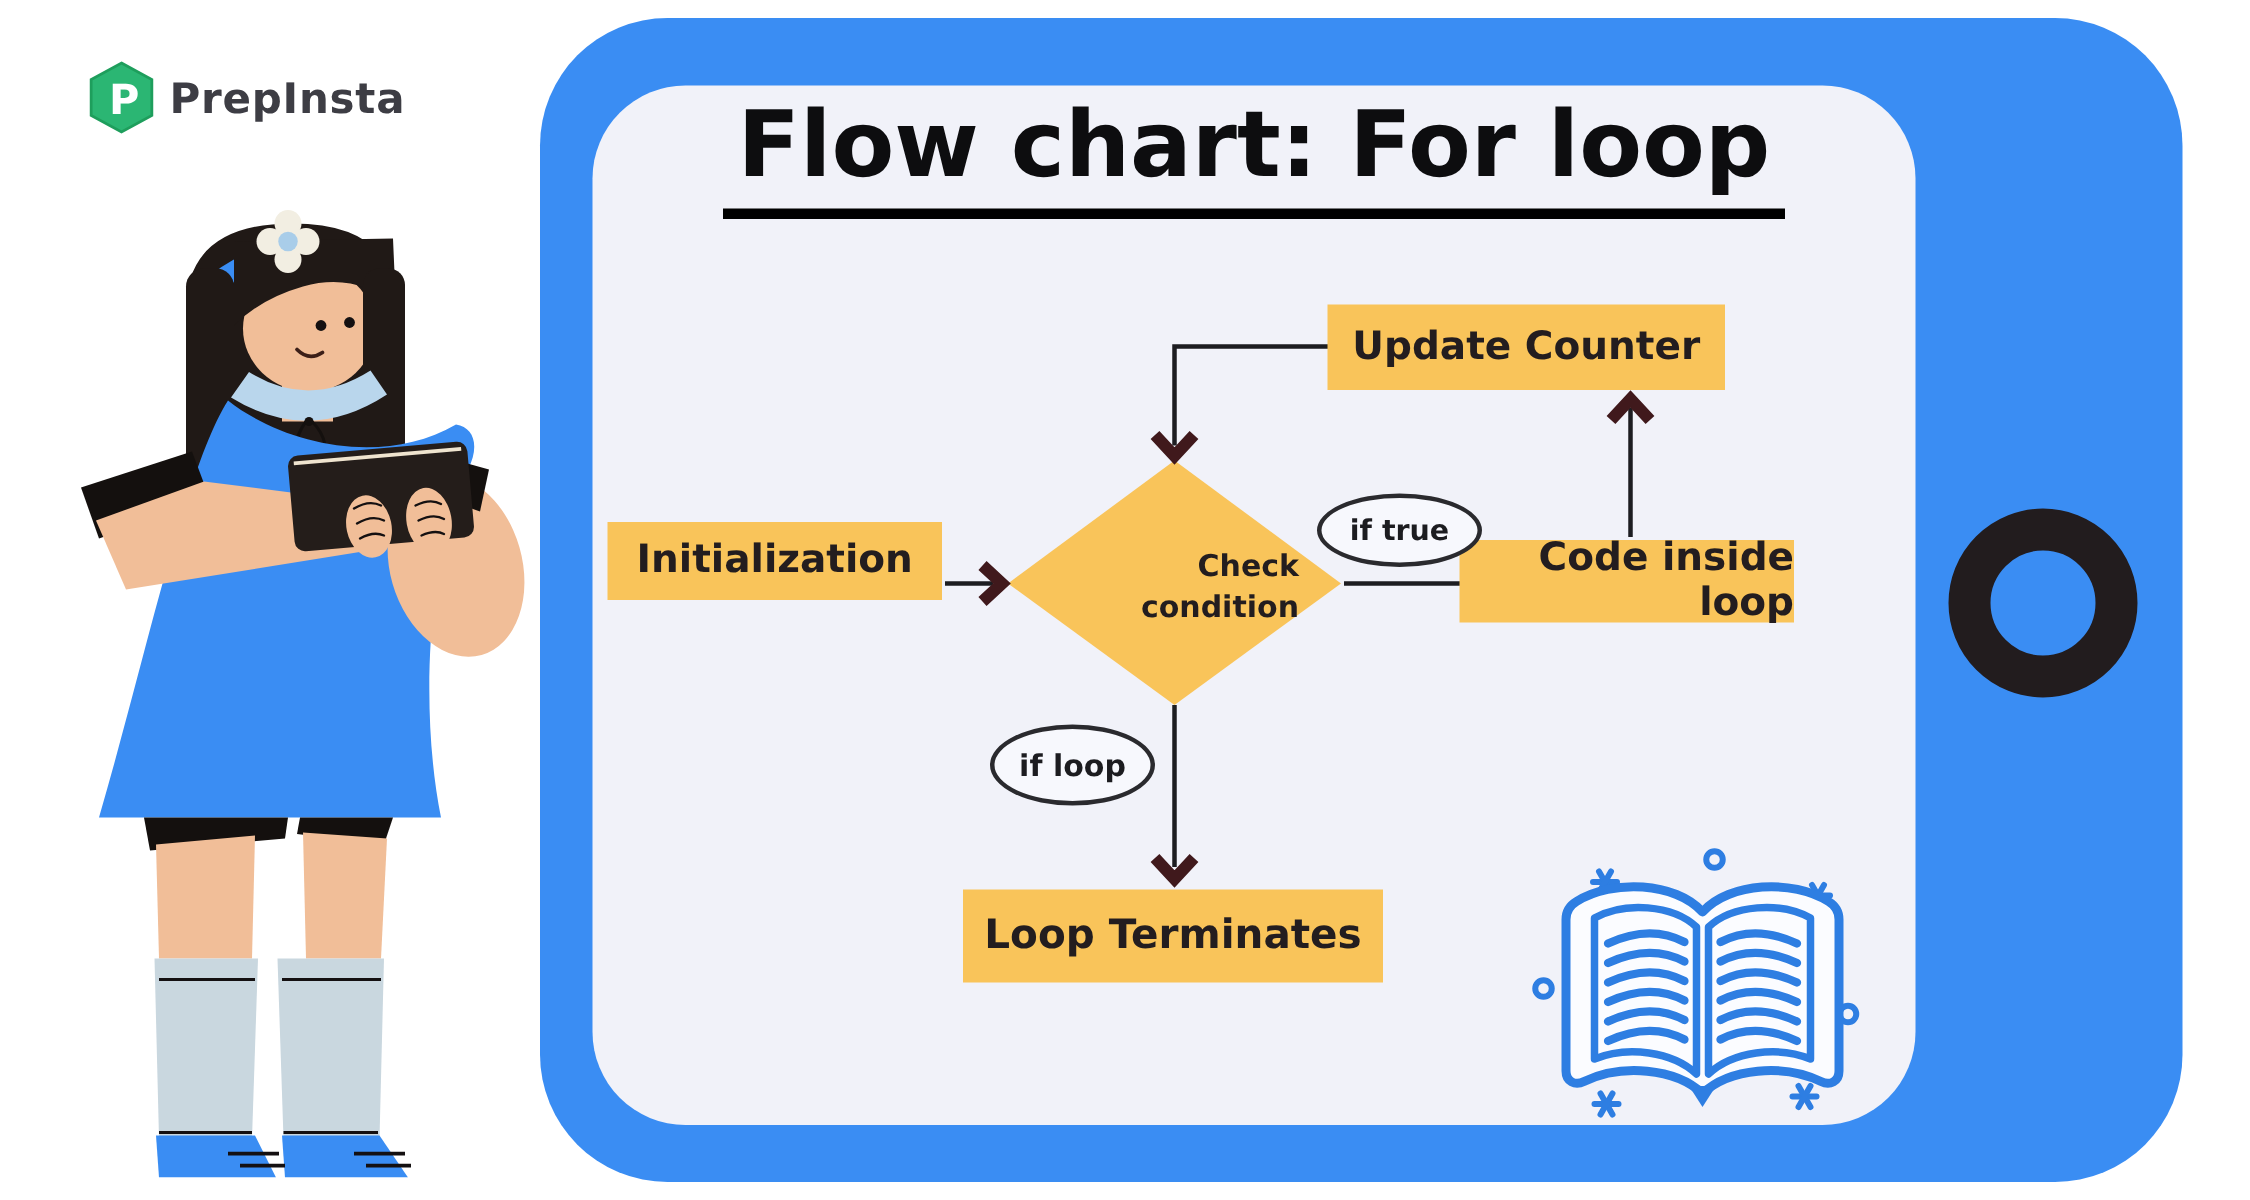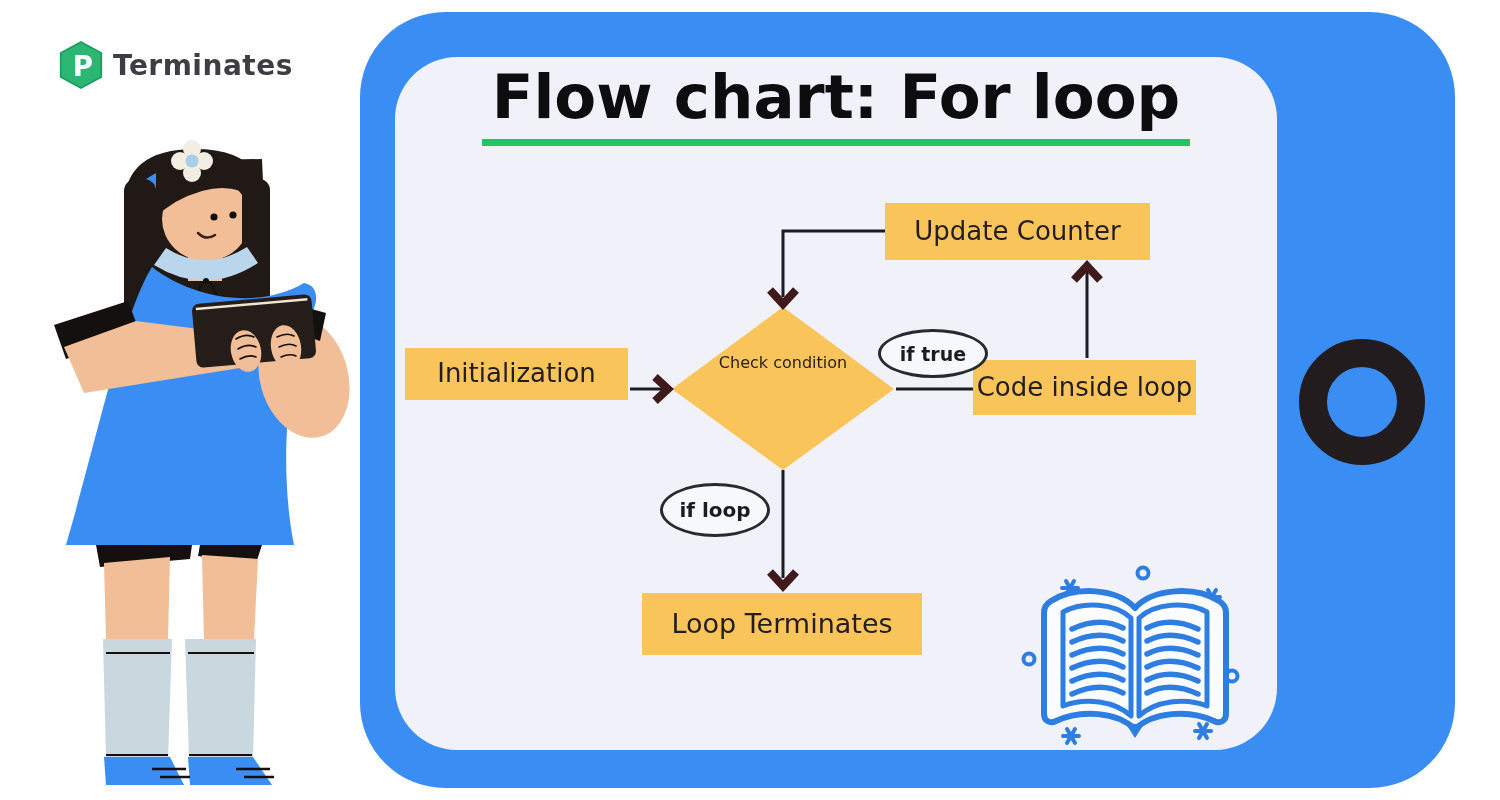--- a/index.html
+++ b/index.html
@@ -16,32 +16,32 @@
                   background:#3A8DF3; border-radius:85px; }
   #tablet-panel { left:395px; top:57px; width:882px; height:693px;
                   background:#F1F2F9; border-radius:62px; }
   #camera-ring  { left:1299px; top:339px; width:126px; height:126px;
                   border:28px solid #221C1E; border-radius:50%; }
 
   
   #title-wrap { left:395px; top:56px; width:882px; text-align:center; }
   #title-wrap .title { display:inline-block; font-size:61px; font-weight:bold;
                        color:#0D0D0F; letter-spacing:0px; padding:6px 10px 7px 10px;
-                       border-bottom:7px solid #22c55e; line-height:1.15; }
-
-  
-  .node { background:#F9C45A; color:#231D1F; font-weight:normal;
+                       border-bottom:7px solid #000000; line-height:1.15; }
+
+  
+  .node { background:#F9C45A; color:#231D1F; font-weight:bold;
           display:flex; align-items:center; justify-content:center;
           text-align:right; line-height:1.15; }
   #node-initialization   { left:405px; top:348px; width:223px; height:52px; font-size:26px; }
   #node-code-inside-loop { left:973px; top:360px; width:223px; height:55px; font-size:26px; }
   #node-update-counter   { left:885px; top:203px; width:265px; height:57px; font-size:26px; }
   #node-loop-terminates  { left:642px; top:593px; width:280px; height:62px; font-size:27px; }
-  #node-check-condition  { left:700px; top:352px; width:166px; background:none;
-                           font-size:16px; line-height:1.35; }
+  #node-check-condition  { left:700px; top:364px; width:166px; background:none;
+                           font-size:20px; line-height:1.35; }
 
   .edge-label { background:#F7F8FD; border:3.5px solid #2A2A2E; border-radius:50%;
                 color:#1C1C20; font-weight:bold; display:flex; align-items:center;
                 justify-content:center; }
   #label-if-true  { left:878px; top:329px; width:110px; height:49px; font-size:19px; }
   #label-if-false { left:660px; top:483px; width:110px; height:54px; font-size:20px; }
 
   svg { display:block; }
   #arrow-layer { left:0; top:0; }
   #book-illustration { left:1015px; top:556px; }
@@ -197,14 +197,14 @@
       <circle cx="0" cy="0" r="6.5" fill="#A9CDE9"></circle>
     </g>
   </g>
 </svg>
 
 <div id="logo" class="abs">
   <svg width="46" height="50" viewBox="0 0 50 54">
     <polygon points="25,2 47,14 47,40 25,52 3,40 3,14" fill="#2BB673" stroke="#1E9E5C" stroke-width="2"></polygon>
     <text x="16" y="39" font-family="DejaVu Sans, sans-serif" font-size="30" font-weight="bold" fill="#ffffff">P</text>
   </svg>
-  <span class="brand-text">Terminates</span>
+  <span class="brand-text">PrepInsta</span>
 </div>
 
 </body></html>

